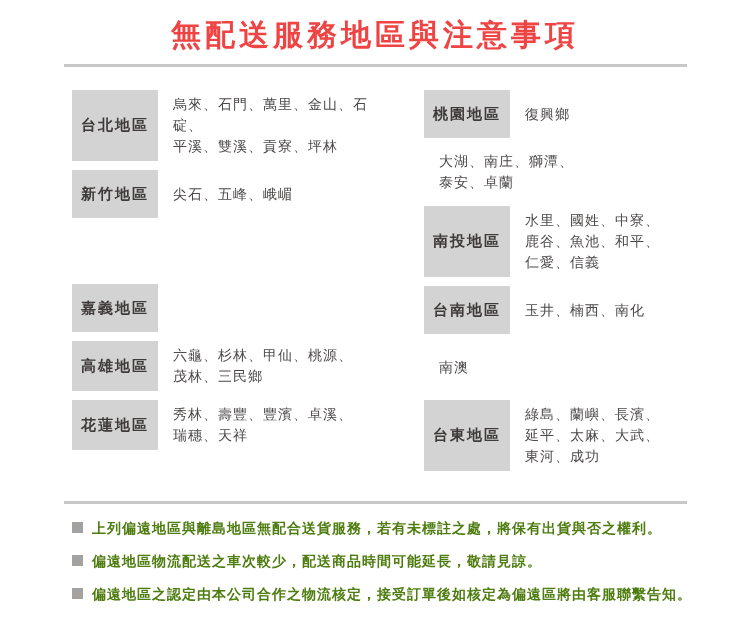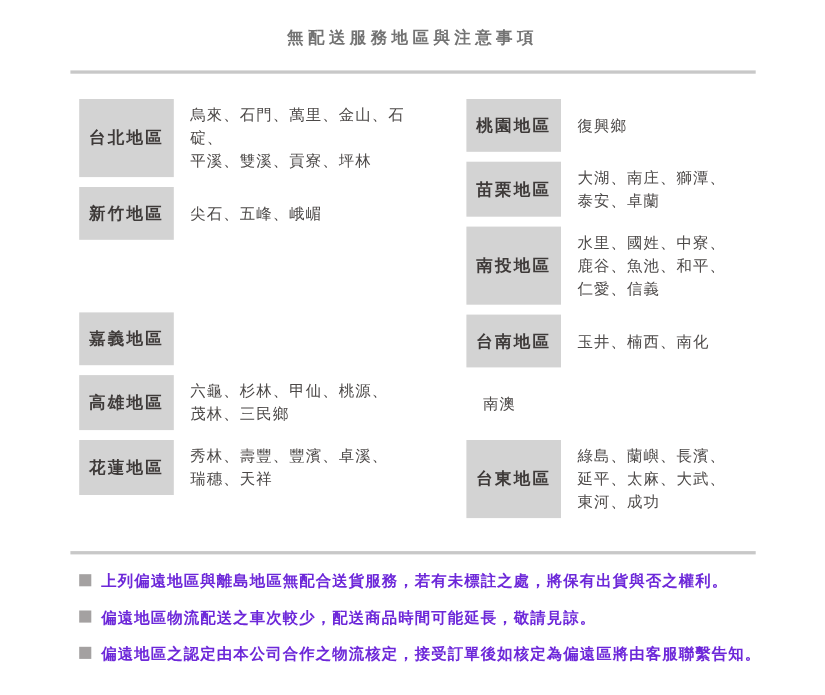--- a/index.html
+++ b/index.html
@@ -11,25 +11,25 @@
   .page {
     position: relative;
     width: 750px;
     height: 632px;
     background: #ffffff;
     overflow: hidden;
   }
   .page-title {
     margin: 22px 0 16px 0;
     text-align: center;
-    font-size: 15px;
+    font-size: 30px;
     line-height: 26px;
     font-weight: bold;
     letter-spacing: 4px;
-    color: #737373;
+    color: #ef4444;
   }
   .divider {
     width: 623px;
     height: 3px;
     background: #c8c8c8;
     margin: 12px auto 0 auto;
   }
   .regions {
     display: flex;
     margin: 23px 0 0 72px;
@@ -85,21 +85,21 @@
     height: 11px;
     background: #a4a1a1;
     flex-shrink: 0;
     margin: 2px 9px 0 0;
   }
   .note-text {
     font-size: 14px;
     line-height: 16px;
     font-weight: bold;
     letter-spacing: 1px;
-    color: #6d28d9;
+    color: #4d7c0f;
   }
 </style>
 </head>
 <body>
 
 <div class="page">
   <h1 class="page-title">無配送服務地區與注意事項</h1>
   <div class="divider"></div>
 
   <div class="regions">
@@ -128,21 +128,20 @@
           <div class="region-areas">秀林、壽豐、豐濱、卓溪、
 瑞穗、天祥</div>
         </div>
       </div>
     <div class="regions-col" id="col-right">
         <div class="region-row">
           <div class="region-box">桃園地區</div>
           <div class="region-areas">復興鄉</div>
         </div>
         <div class="region-row">
-          <div class="region-box">苗栗地區</div>
           <div class="region-areas">大湖、南庄、獅潭、
 泰安、卓蘭</div>
         </div>
         <div class="region-row">
           <div class="region-box">南投地區</div>
           <div class="region-areas">水里、國姓、中寮、
 鹿谷、魚池、和平、
 仁愛、信義</div>
         </div>
         <div class="region-row">

